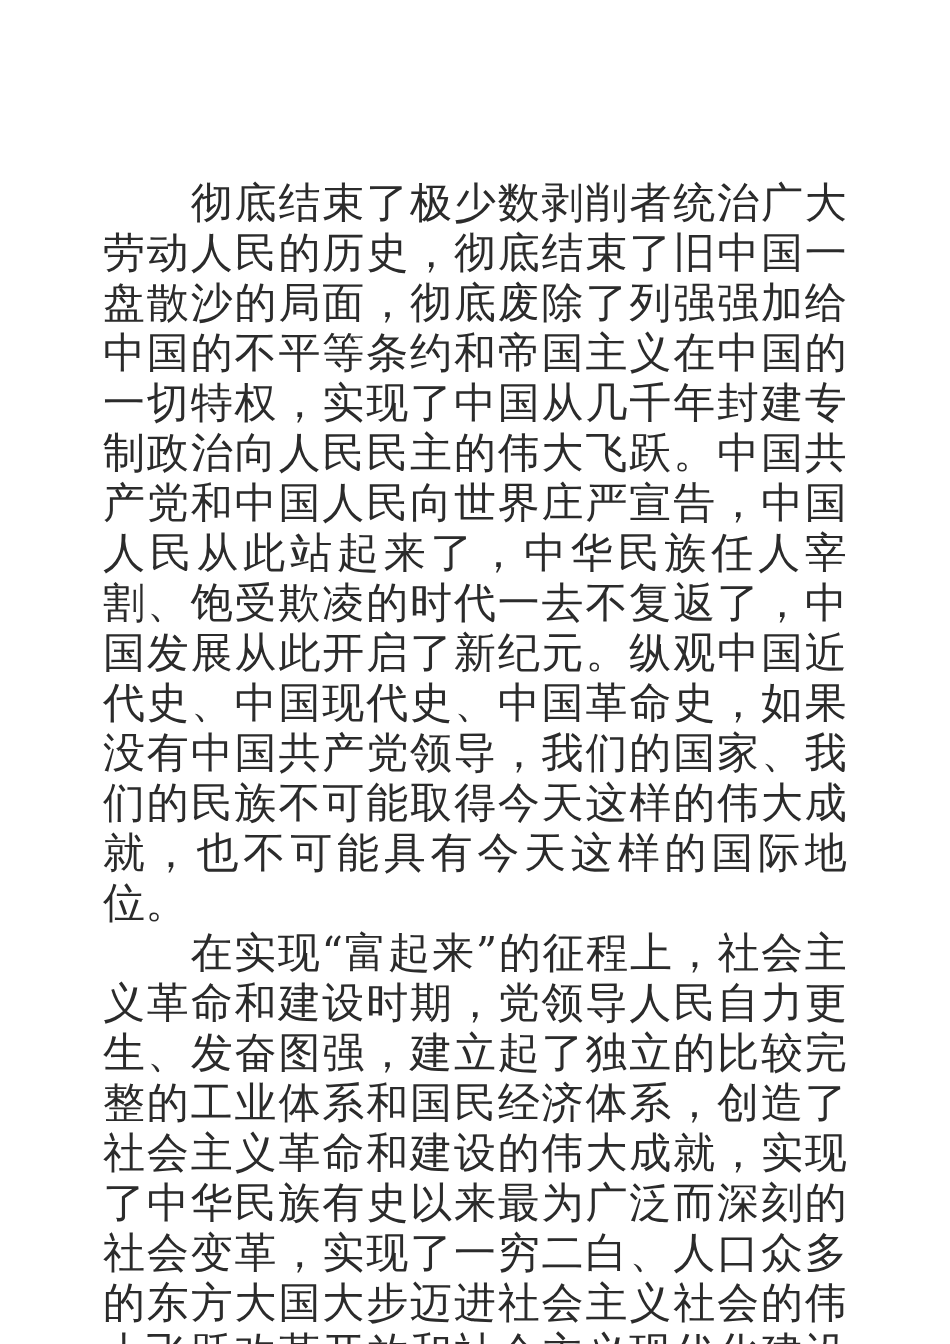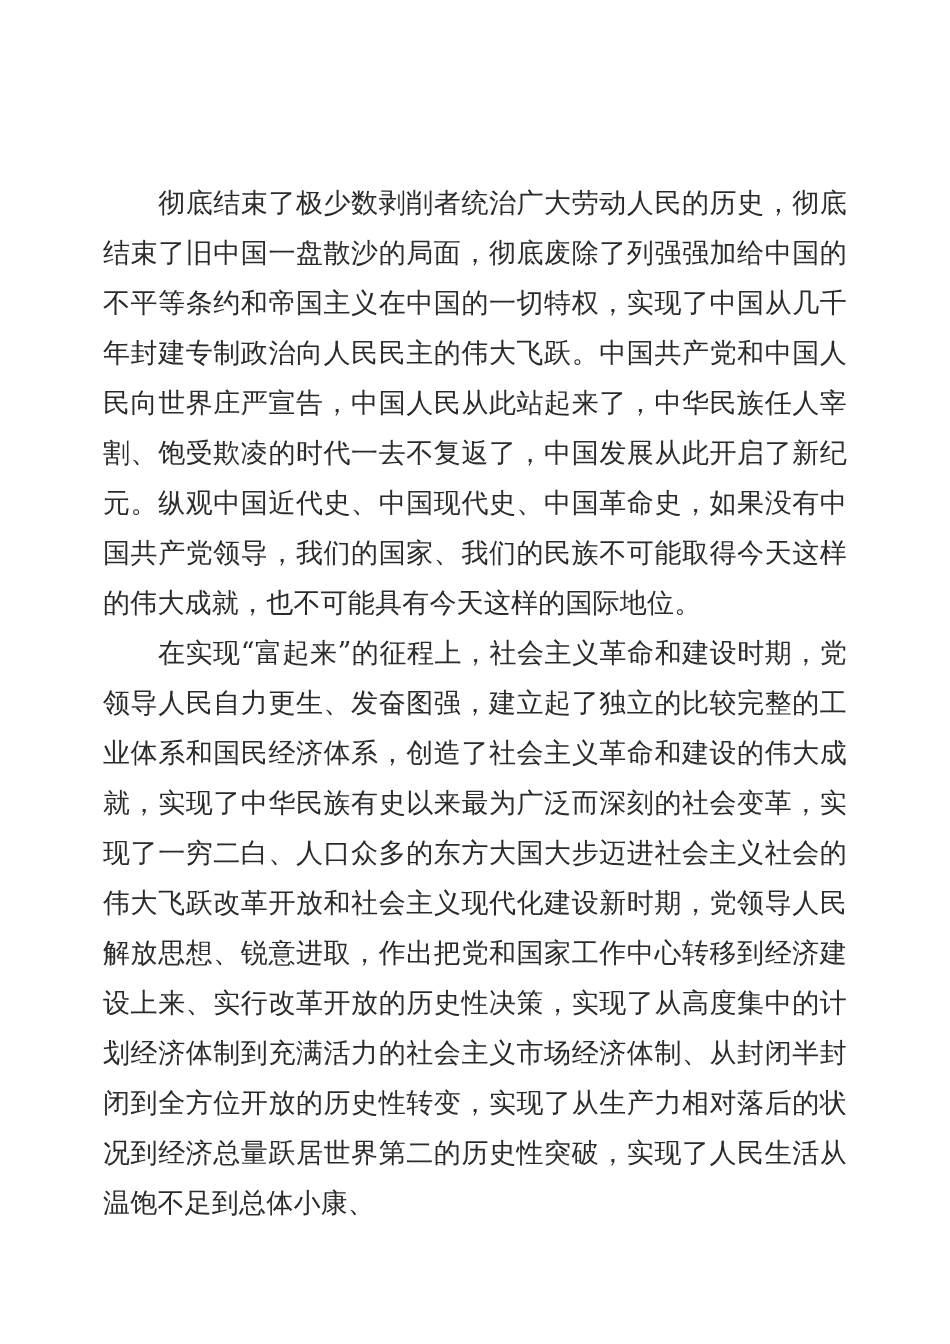--- a/index.html
+++ b/index.html
@@ -17,21 +17,21 @@
   }
   .doc-body {
     position: absolute;
     left: 103px;
     top: 178px;
     width: 744px;
   }
   .para {
     margin: 0;
     font-family: "DejaVu Serif", "Liberation Serif", serif;
-    font-size: 27px;
+    font-size: 42px;
     line-height: 50px;
     color: #2b2b2b;
     text-align: justify;
     text-align-last: left;
     text-justify: inter-character;
     letter-spacing: 0.2px;
     font-weight: 400;
     white-space: pre-wrap;
     word-break: break-all;
     -webkit-font-smoothing: antialiased;

